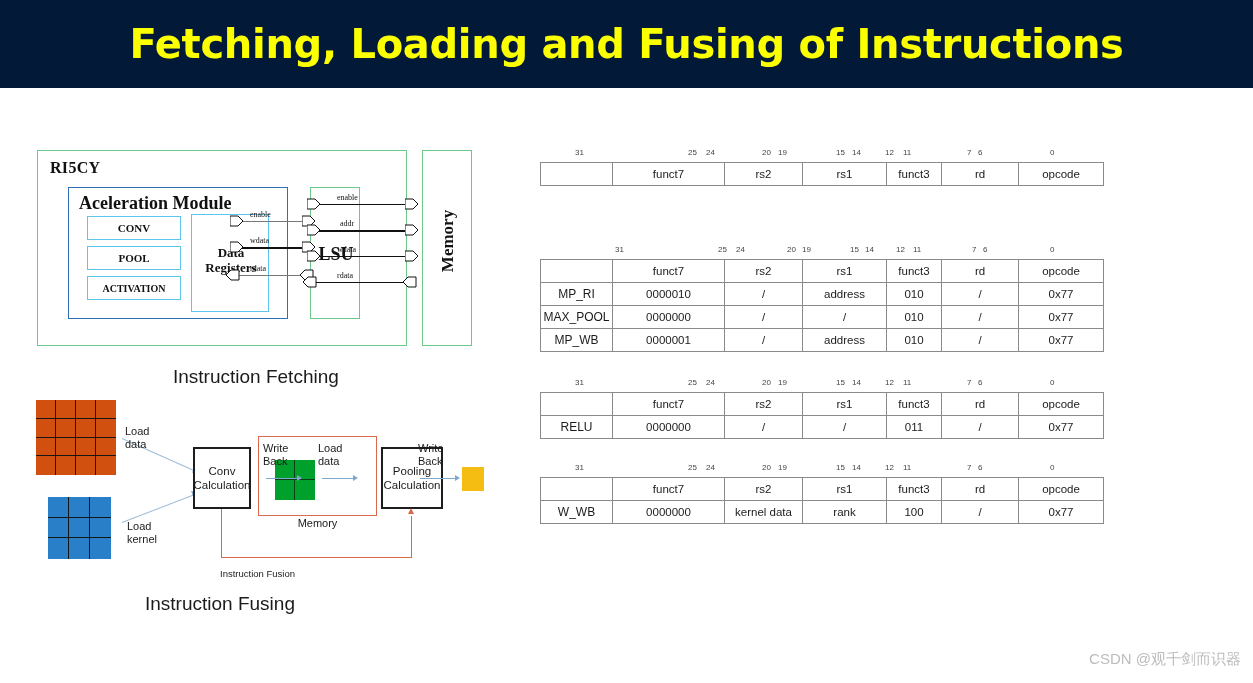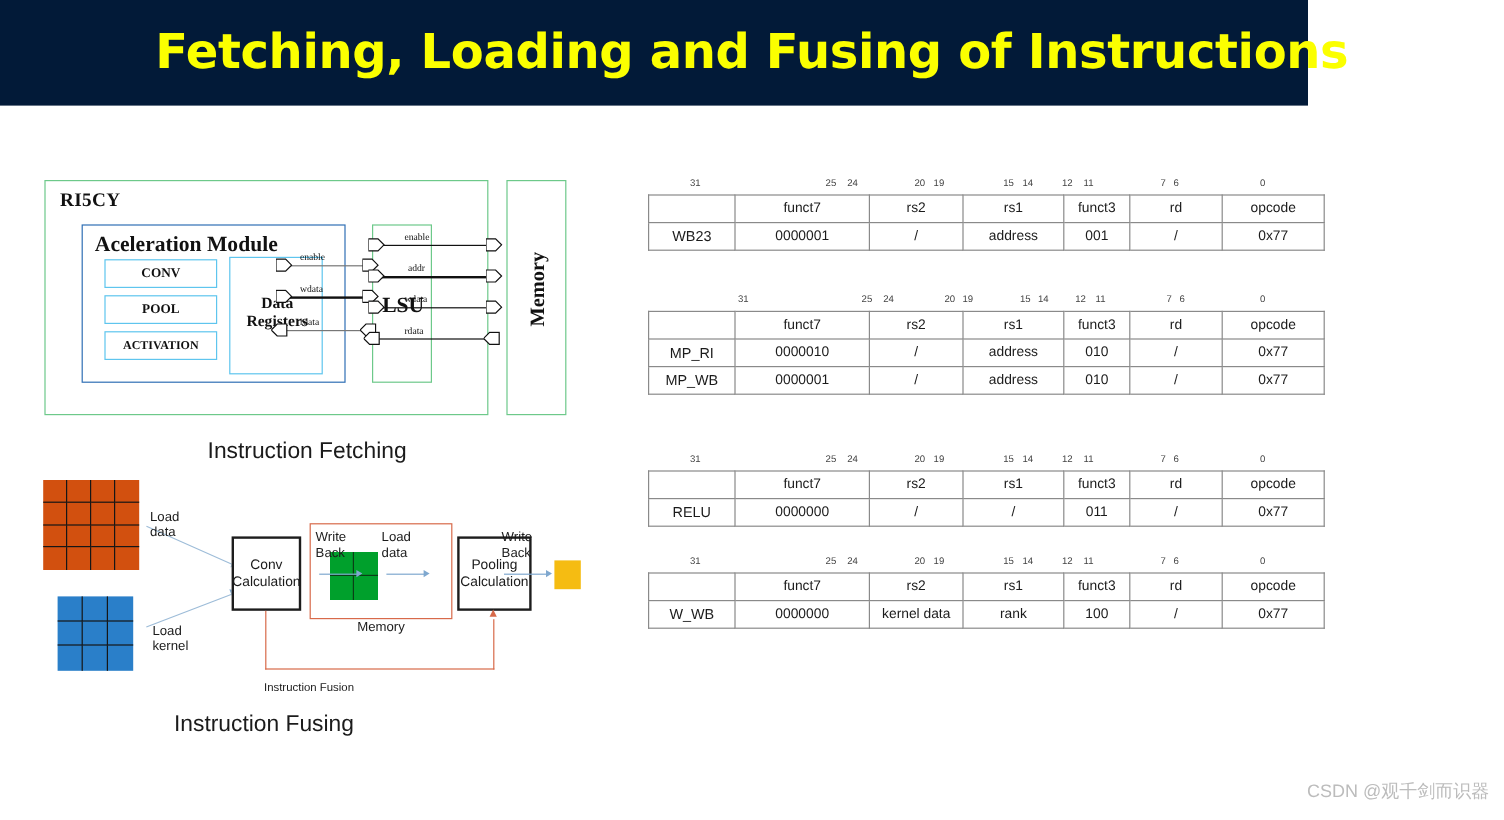--- a/index.html
+++ b/index.html
@@ -7,21 +7,21 @@
   body {
     background: #ffffff;
     font-family: "Liberation Sans", sans-serif;
     position: relative;
   }
 
   
   .header {
     position: absolute;
     left: 0; top: 0;
-    width: 1090px; height: 88px;
+    width: 1253px; height: 88px;
     background: #021a38;
   }
   .header-title {
     position: absolute;
     left: 0; top: 0;
     width: 1253px; height: 88px;
     display: flex;
     align-items: center;
     justify-content: center;
     color: #fbff00;
@@ -483,29 +483,20 @@
       <tbody>
           <tr class="hdr">
         <td></td>
         <td>funct7</td>
         <td>rs2</td>
         <td>rs1</td>
         <td>funct3</td>
         <td>rd</td>
         <td>opcode</td>
       </tr>
-      <tr>
-        <td class="name">WB23</td>
-        <td>0000001</td>
-        <td>/</td>
-        <td>address</td>
-        <td>001</td>
-        <td>/</td>
-        <td>0x77</td>
-      </tr>
     </tbody>
       </table>
   </div>
 
   <div class="itable t2">
     <div class="bitrow">
       <span class="bitlbl" style="left:75px">31</span>
       <span class="bitlbl" style="left:178px">25</span>
       <span class="bitlbl" style="left:196px">24</span>
       <span class="bitlbl" style="left:247px">20</span>
@@ -541,20 +532,29 @@
       <tr>
         <td class="name">MP_RI</td>
         <td>0000010</td>
         <td>/</td>
         <td>address</td>
         <td>010</td>
         <td>/</td>
         <td>0x77</td>
       </tr>
       <tr>
+        <td class="name">MAX_POOL</td>
+        <td>0000000</td>
+        <td>/</td>
+        <td>/</td>
+        <td>010</td>
+        <td>/</td>
+        <td>0x77</td>
+      </tr>
+      <tr>
         <td class="name">MP_WB</td>
         <td>0000001</td>
         <td>/</td>
         <td>address</td>
         <td>010</td>
         <td>/</td>
         <td>0x77</td>
       </tr>
     </tbody>
       </table>

